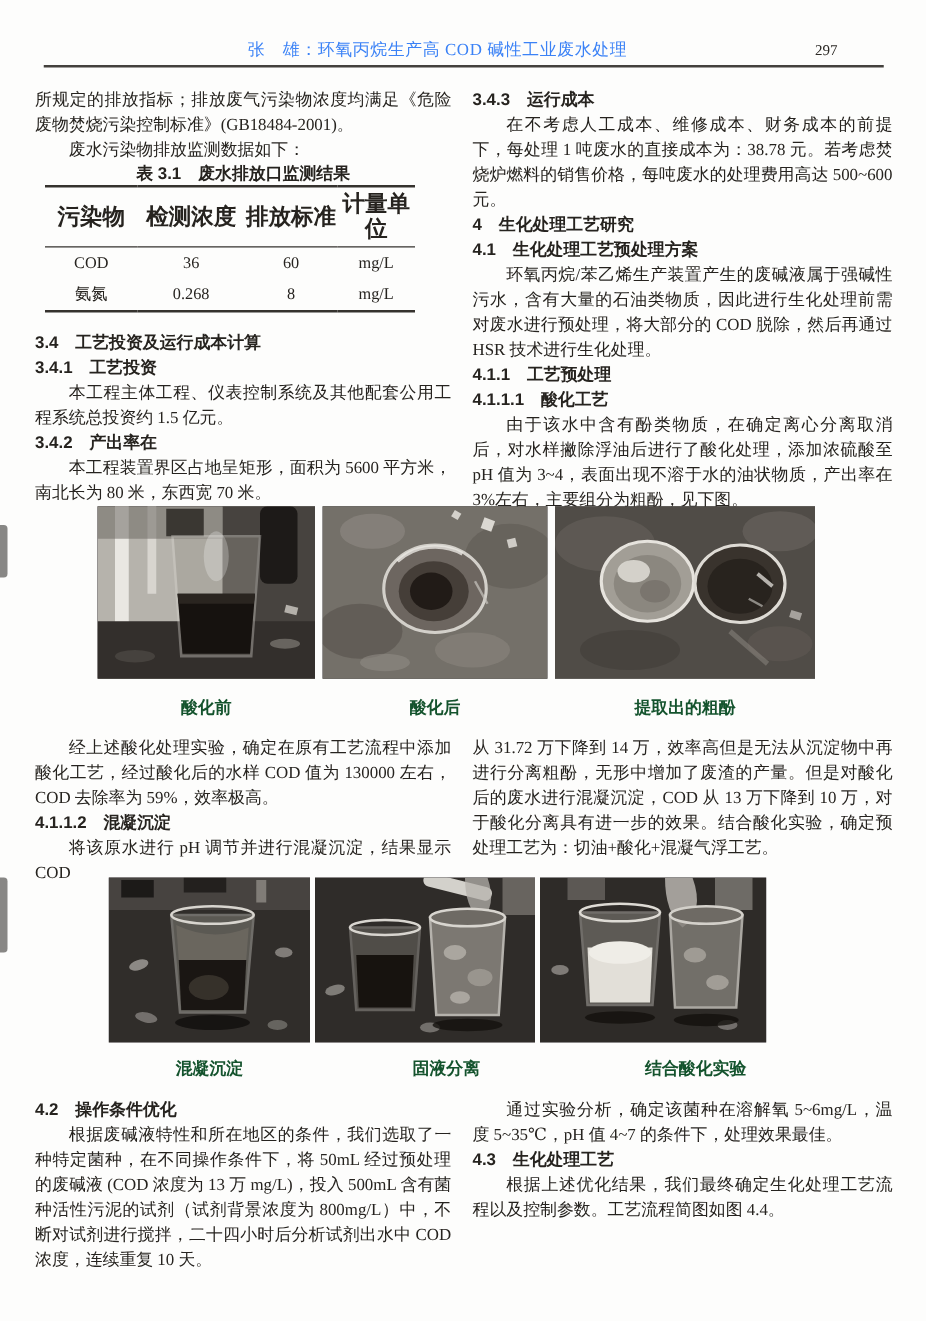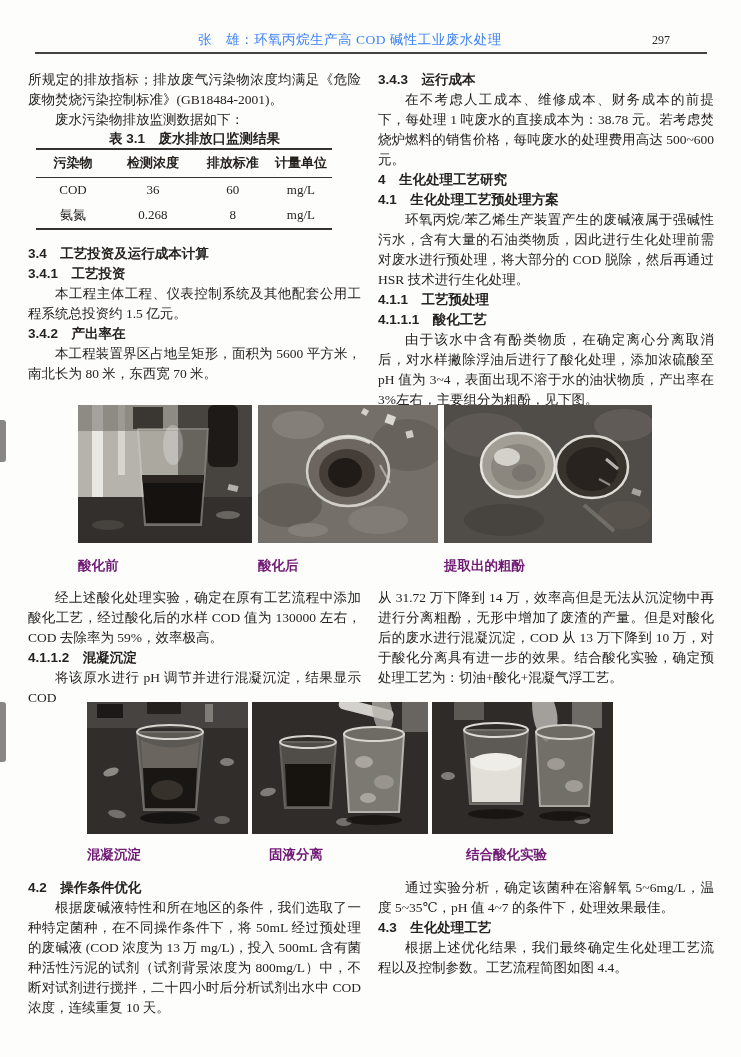--- a/index.html
+++ b/index.html
@@ -21,29 +21,29 @@
   .fill-last{text-align-last:justify;}
   .h{font-family:"Liberation Sans","DejaVu Sans",sans-serif; font-weight:bold;
      font-size:13.5px; margin:0; text-align:left;}
   
   .tbl-wrap{margin-bottom:14px;}
   .tbl-title{font-family:"Liberation Sans","DejaVu Sans",sans-serif; font-weight:bold;
      text-align:center; font-size:13.5px; line-height:18px; margin:0 0 4px 8px;}
   table.mon{border-collapse:collapse; width:296px; margin-left:8px;
      border-top:2px solid #35322e; border-bottom:2px solid #35322e;}
   table.mon th{font-family:"Liberation Sans","DejaVu Sans",sans-serif; font-weight:bold;
-     font-size:13px; padding:3px 0 4px; border-bottom:1px solid #35322e; text-align:center;}
+     font-size:18px; padding:3px 0 4px; border-bottom:1px solid #35322e; text-align:center;}
   table.mon td{font-size:13px; padding:2px 0 3px; text-align:center;}
   
   .strip{position:absolute; display:flex;}
   .photo{position:relative; overflow:hidden; background:#3a3734;}
   .photo svg{display:block;}
   .caps{position:absolute; display:flex;}
   .cap{font-family:"Liberation Sans","DejaVu Sans",sans-serif; font-weight:bold;
-     font-size:13.5px; text-align:left; color:#701a75;}
+     font-size:13.5px; text-align:center; color:#14532d;}
   
   .smudge{position:absolute; left:0; background:#4a4845; opacity:.65; border-radius:0 3px 3px 0;}
 </style>
 </head>
 <body>
 
 <div class="page">
 
   <div class="hdr-title">张　雄：环氧丙烷生产高 COD 碱性工业废水处理</div>
   <div class="hdr-page">297</div>

